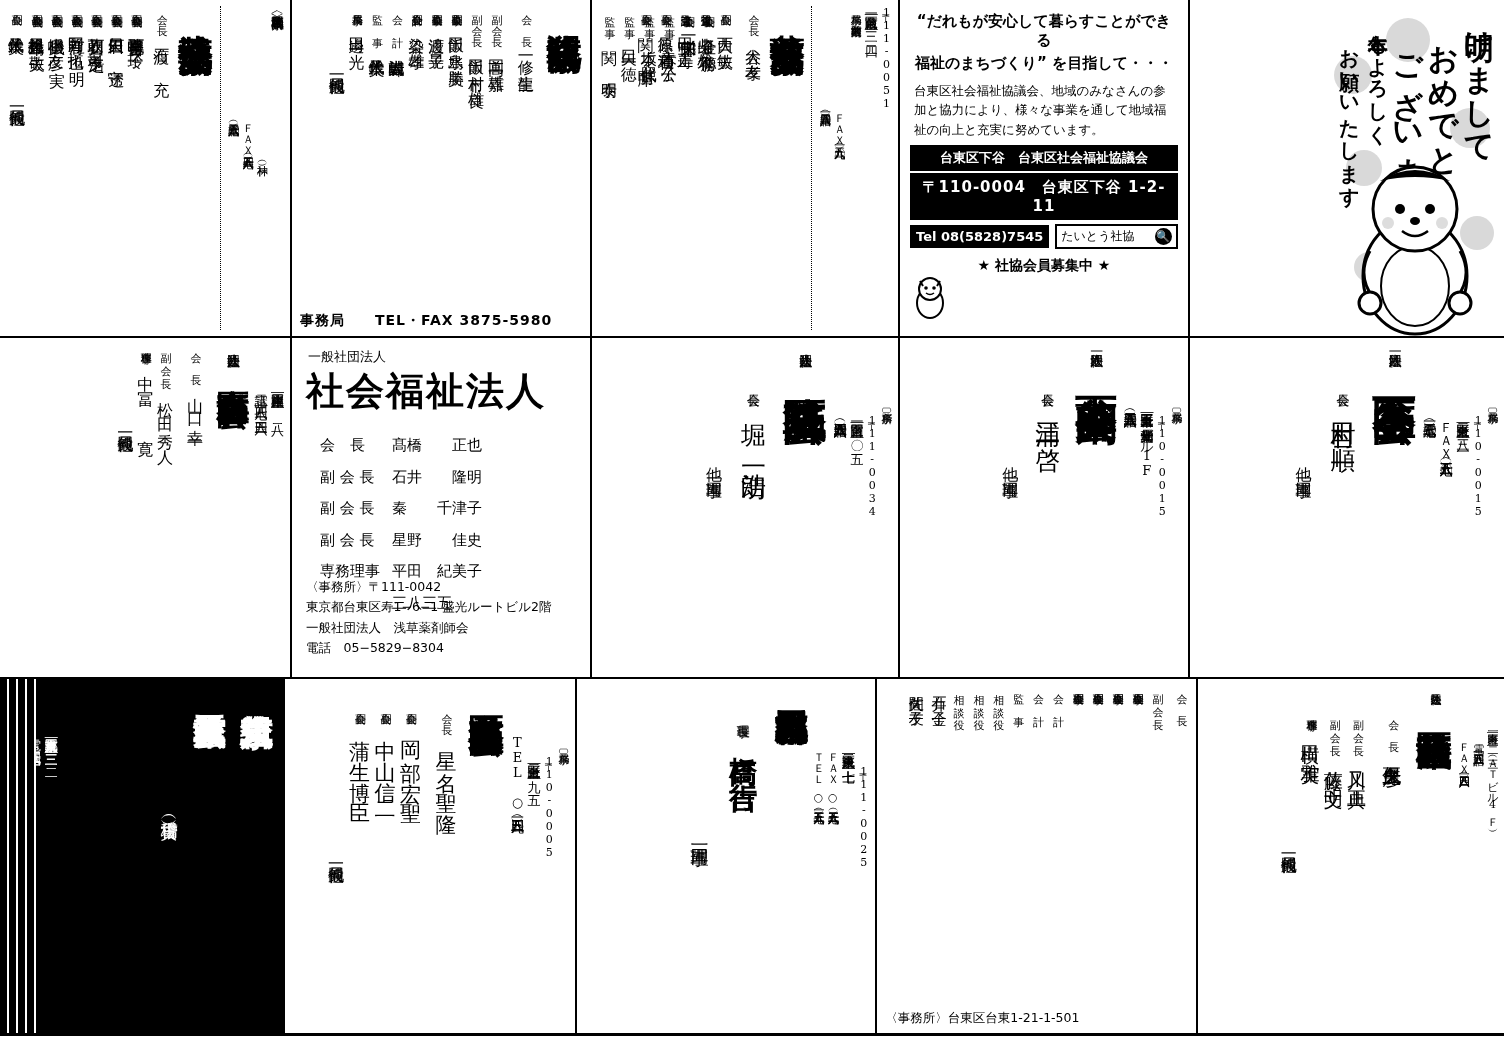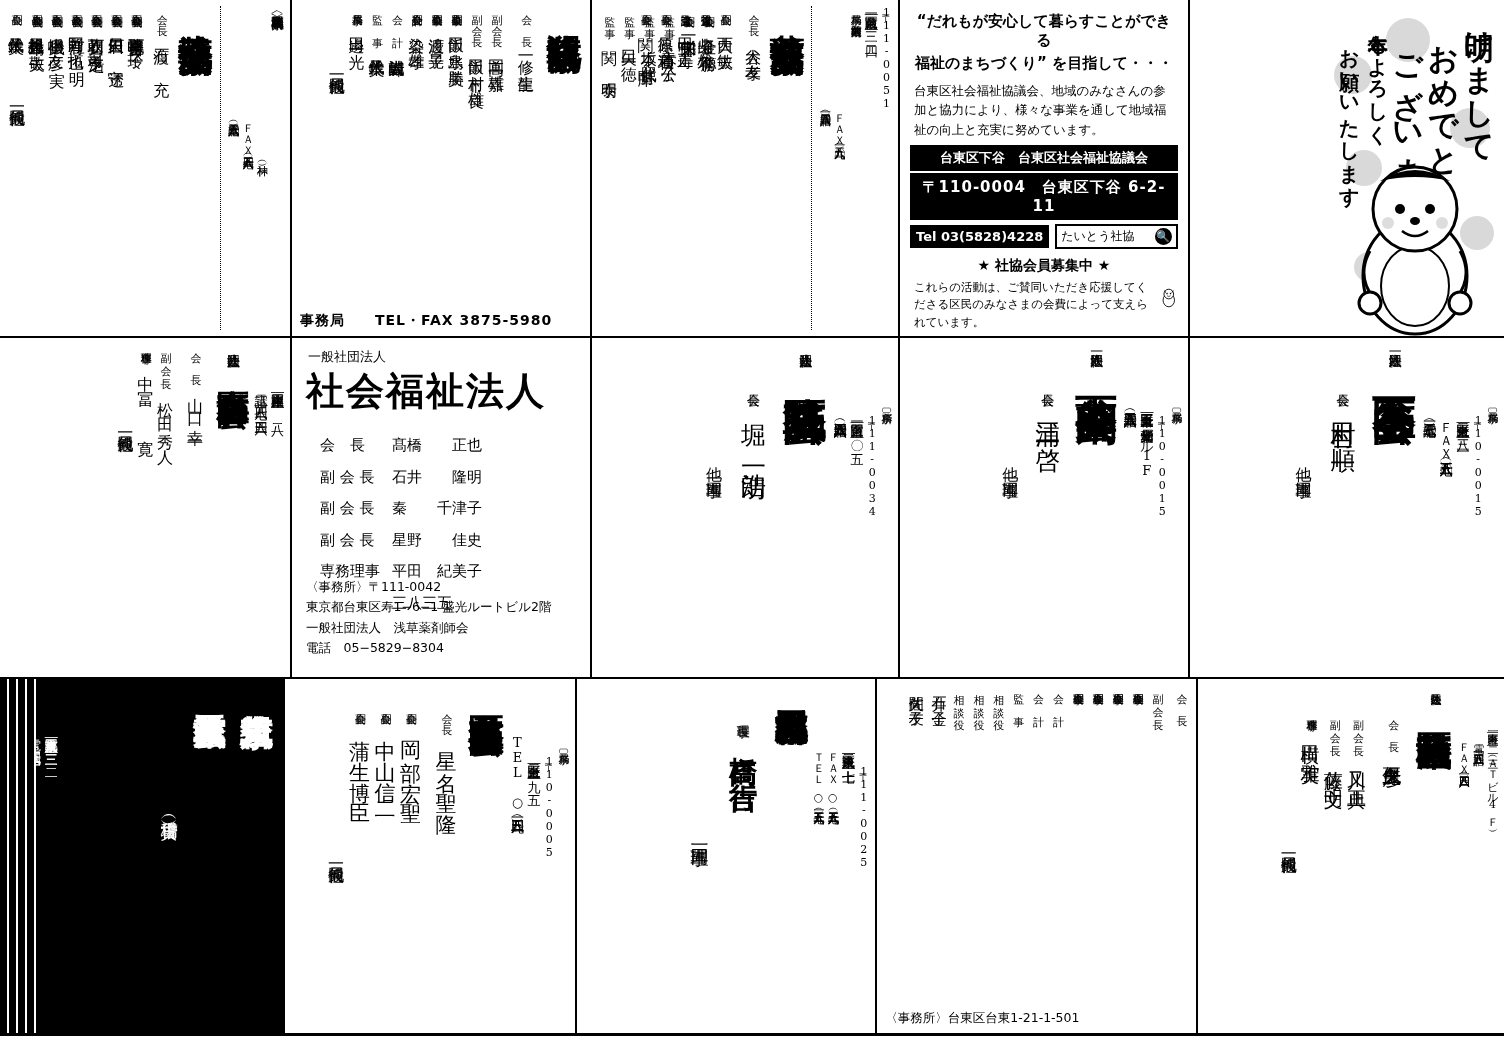--- a/index.html
+++ b/index.html
@@ -398,31 +398,30 @@
         </div>
       </div>
     </div>
 
     <div class="cell" style="width:290px">
       <div class="welf">
         <h2>“だれもが安心して暮らすことができる</h2>
         <h2>福祉のまちづくり” を目指して・・・</h2>
         <p class="body">台東区社会福祉協議会、地域のみなさんの参加と協力により、様々な事業を通して地域福祉の向上と充実に努めています。</p>
         <div class="blackbar">台東区下谷　台東区社会福祉協議会</div>
-        <div class="addrbar">〒110-0004　台東区下谷 6-2-11</div>
+        <div class="addrbar">〒110-0004　台東区下谷 1-2-11</div>
         <div class="telrow">
-          <span class="tel">Tel 03(5828)4228</span>
+          <span class="tel">Tel 08(5828)7545</span>
           <span class="searchbox">
             <span>たいとう社協</span>
             <span class="mag">🔍</span>
           </span>
         </div>
         <div class="recruit">★ 社協会員募集中 ★</div>
         <div class="noterow">
-          <div class="note">これらの活動は、ご賛同いただき応援してくださる区民のみなさまの会費によって支えられています。</div>
           <svg width="40" height="46" viewBox="0 0 40 46">
             <ellipse cx="20" cy="28" rx="13" ry="15" fill="#fff" stroke="#000" stroke-width="2"></ellipse>
             <circle cx="20" cy="14" r="11" fill="#fff" stroke="#000" stroke-width="2"></circle>
             <circle cx="16" cy="13" r="1.8" fill="#000"></circle>
             <circle cx="24" cy="13" r="1.8" fill="#000"></circle>
             <path d="M16 18 q4 3 8 0" stroke="#000" fill="none" stroke-width="1.5"></path>
             <path d="M10 6 l3 5 M30 6 l-3 5" stroke="#000" stroke-width="2"></path>
           </svg>
         </div>
       </div>

